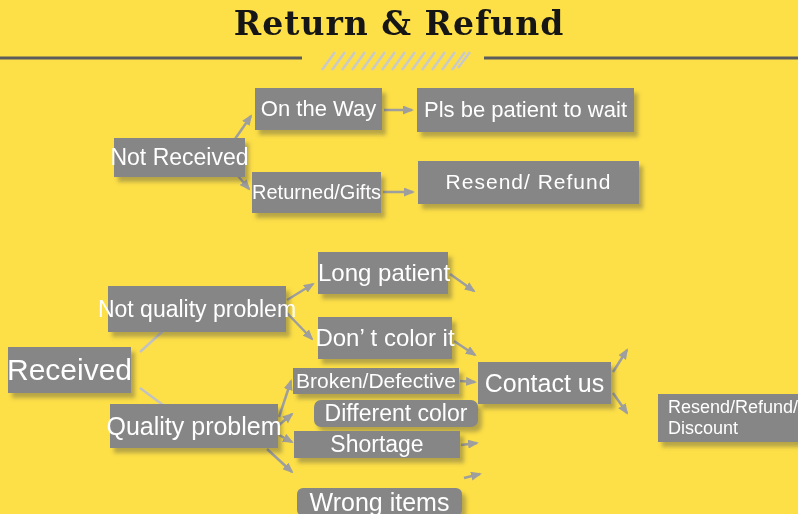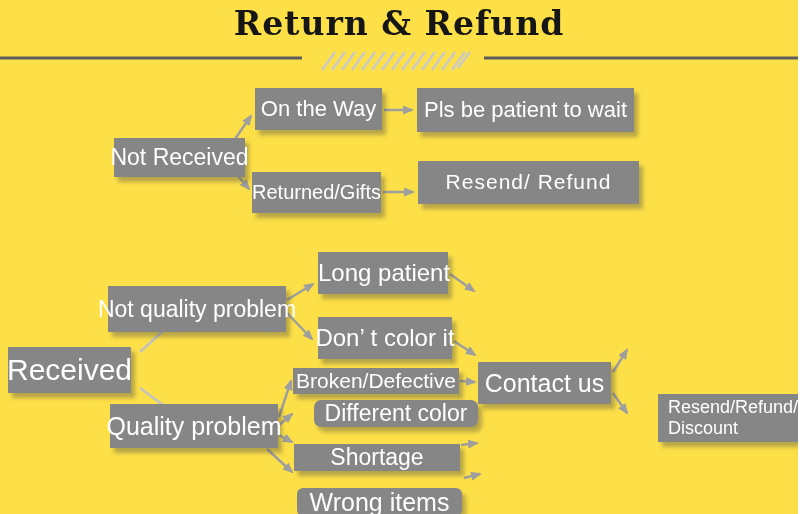--- a/index.html
+++ b/index.html
@@ -37,21 +37,21 @@
   .n-returned-lost{left:252px;top:172px; width:129px; height:41px; font-size:20px;}
   .n-resend-refund{left:418px;top:161px; width:221px; height:43px; font-size:21px;letter-spacing:1px;}
   
   .n-received     {left:8px; top:347px; width:123px; height:46px; font-size:30px;}
   .n-not-quality  {left:108px;top:286px; width:178px; height:46px; font-size:23px;}
   .n-quality      {left:110px;top:404px; width:168px; height:44px; font-size:25px;}
   .n-long-delivery{left:318px;top:252px; width:130px; height:42px; font-size:24px;justify-content:flex-start;}
   .n-dont-like    {left:318px;top:317px; width:134px; height:42px; font-size:24px;}
   .n-broken       {left:293px;top:368px; width:166px; height:26px; font-size:21px;}
   .n-diff-color   {left:314px;top:400px; width:164px; height:27px; font-size:23px;border-radius:7px;}
-  .n-shortage     {left:294px;top:444px; width:166px; height:27px; font-size:23px;}
+  .n-shortage     {left:294px;top:431px; width:166px; height:27px; font-size:23px;}
   .n-wrong-items  {left:297px;top:488px; width:165px; height:28px; font-size:25px;border-radius:6px;}
   .n-contact-us   {left:478px;top:362px; width:133px; height:42px; font-size:25px;}
   .n-discount-gifts{left:631px;top:319px;width:141px; height:47px; font-size:24px;}
   .n-rrd          {left:632px;top:394px; width:142px; height:48px; font-size:18px;justify-content:center;margin-left:26px;}
   .n-rrd .lines{padding-left:8px;text-align:left;line-height:1.15;}
 </style>
 </head>
 <body>
 
 <div class="stage">

